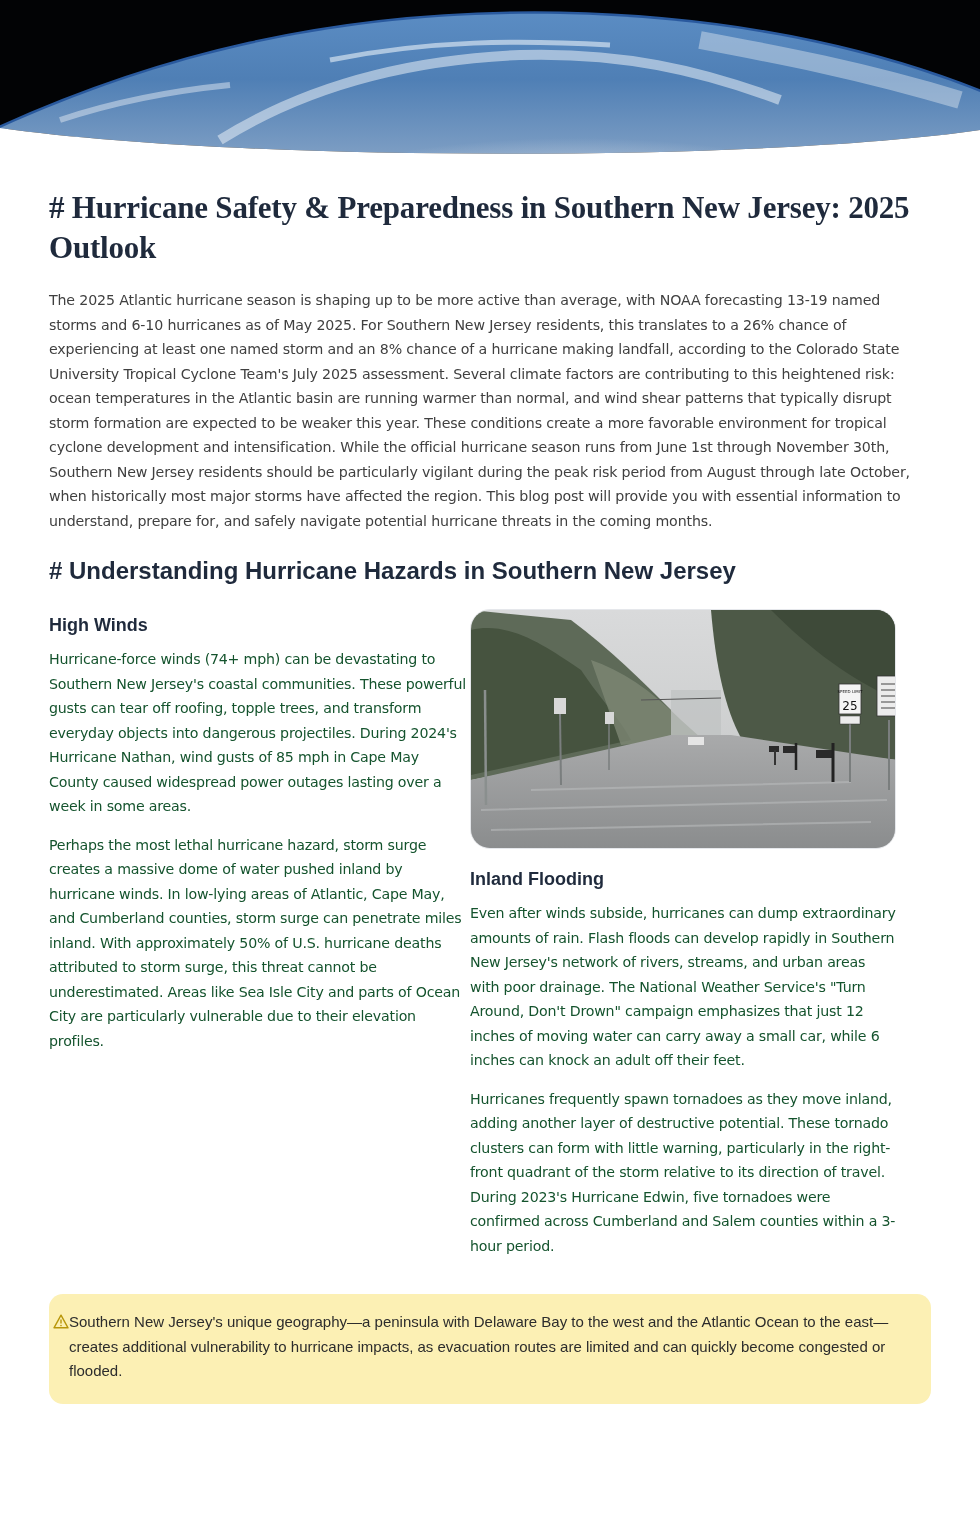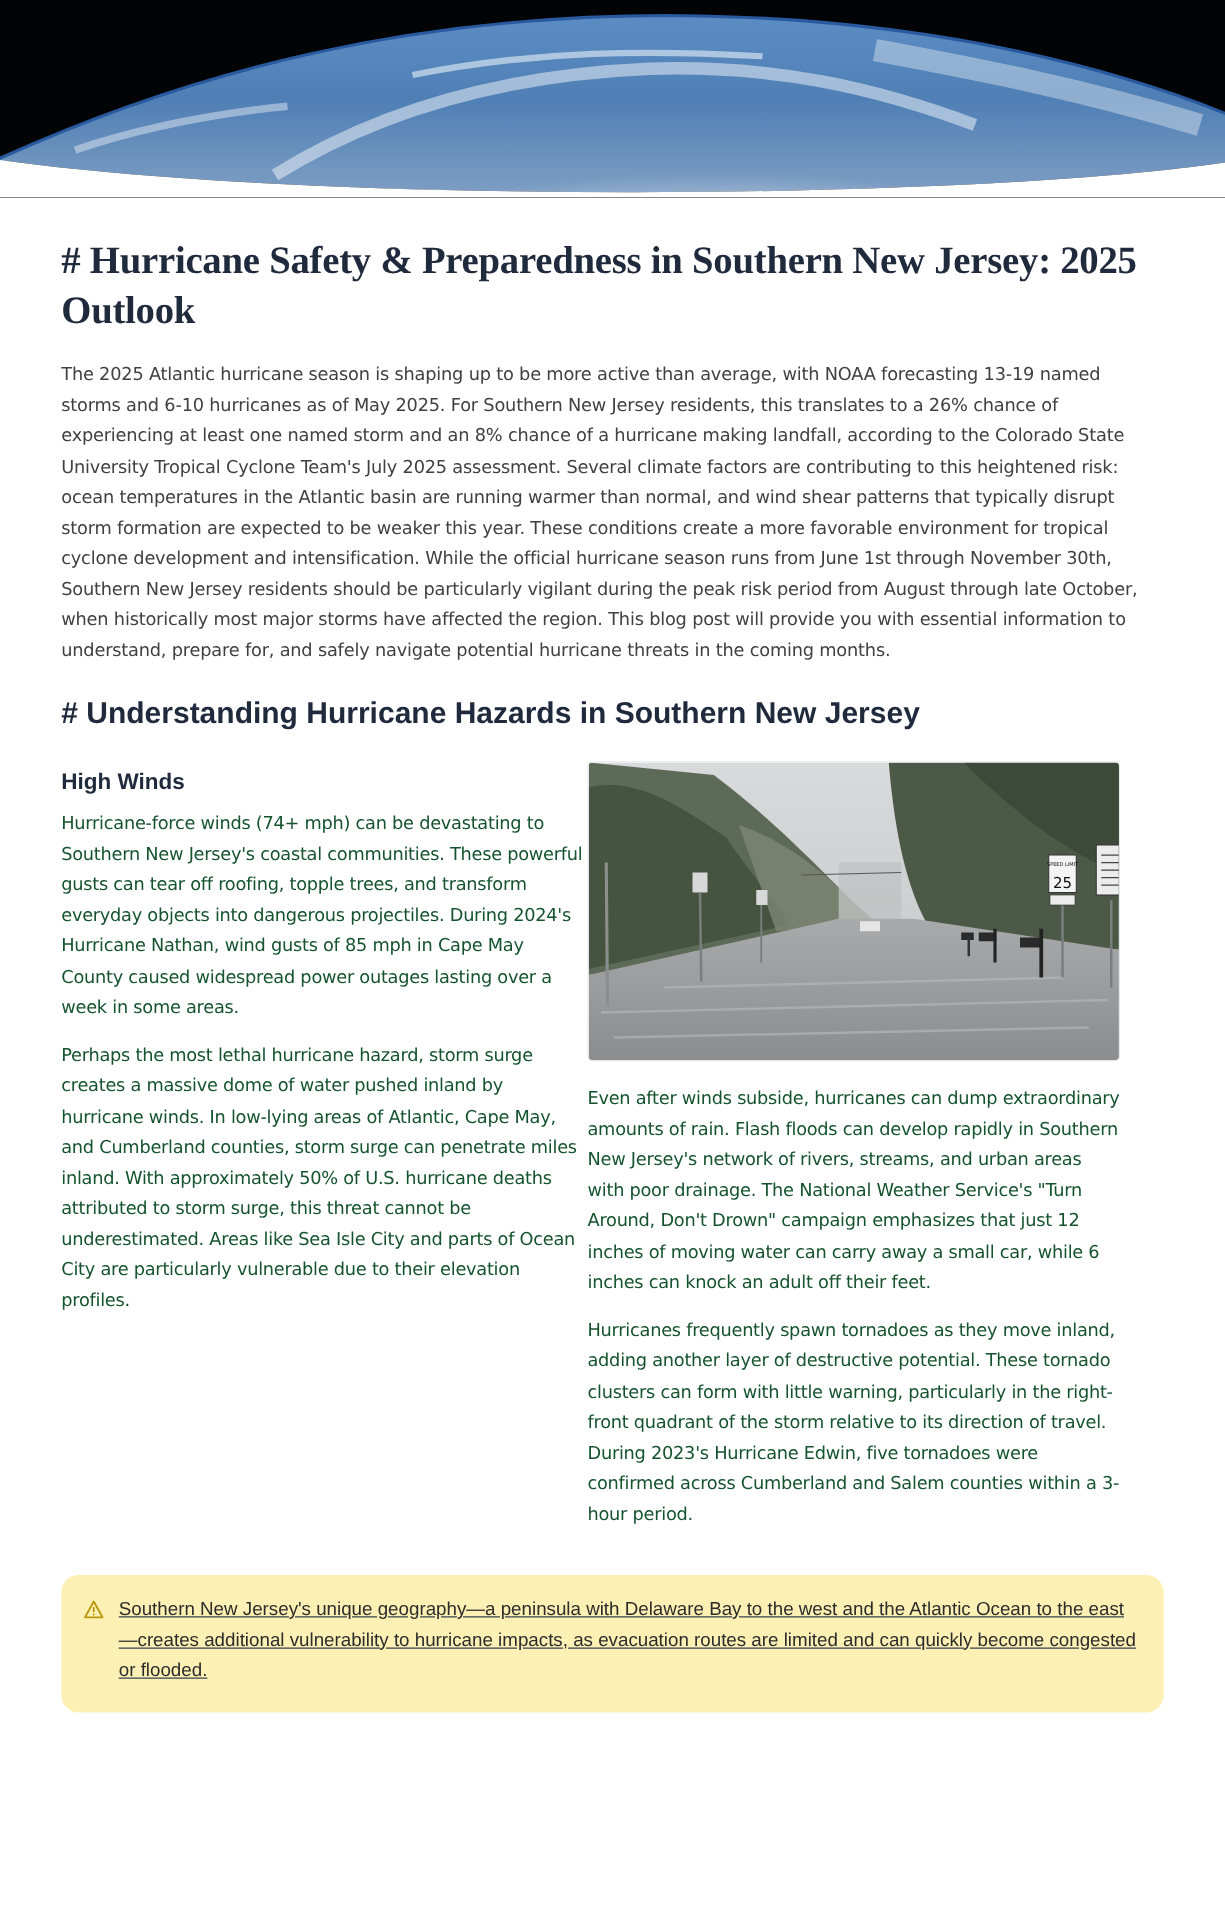--- a/index.html
+++ b/index.html
@@ -50,29 +50,29 @@
   p.body {
     font-family: "DejaVu Sans", sans-serif;
     font-size: 14.2px;
     line-height: 24.5px;
     color: #14532d;
     margin-bottom: 14px;
     letter-spacing: -0.2px;
   }
   .col.left h3.sub:first-child { margin-top: 4px; }
   .photo {
-    width: 426px; height: 240px; border-radius: 4px; overflow: hidden;
+    width: 426px; height: 240px; border-radius: 20px; overflow: hidden;
     border: 1px solid #e5e7eb; margin-bottom: 18px;
   }
   .callout {
     margin-top: 22px;
     background: #fcf0b4;
     border-radius: 14px;
-    padding: 16px 20px 20px 18px;
-    display: flex; gap: 12px; text-decoration: underline;
+    padding: 16px 20px 20px 4px;
+    display: flex; 
   }
   .callout .warn { width: 16px; flex: 0 0 16px; margin-top: 4px; }
   .callout p {
     font-family: "Liberation Sans", sans-serif;
     font-size: 15px; line-height: 24.5px; color: #2c2c2c;
   }
 </style>
 </head>
 <body>
 
@@ -164,20 +164,21 @@
           <line x1="418" y1="110" x2="418" y2="180" stroke="#7a7e7e" stroke-width="2"></line>
           <rect x="406" y="66" width="24" height="40" fill="#ececec" stroke="#333" stroke-width="0.8"></rect>
           <line x1="410" y1="74" x2="426" y2="74" stroke="#444" stroke-width="1"></line>
           <line x1="410" y1="80" x2="426" y2="80" stroke="#444" stroke-width="1"></line>
           <line x1="410" y1="86" x2="426" y2="86" stroke="#444" stroke-width="1"></line>
           <line x1="410" y1="92" x2="426" y2="92" stroke="#444" stroke-width="1"></line>
           <line x1="410" y1="98" x2="426" y2="98" stroke="#444" stroke-width="1"></line>
         </svg>
       </div>
 
+      <h3 class="sub">Inland Flooding</h3>
       <p class="body">Even after winds subside, hurricanes can dump extraordinary amounts of rain. Flash floods can develop rapidly in Southern New Jersey's network of rivers, streams, and urban areas with poor drainage. The National Weather Service's "Turn Around, Don't Drown" campaign emphasizes that just 12 inches of moving water can carry away a small car, while 6 inches can knock an adult off their feet.</p>
 
       <p class="body">Hurricanes frequently spawn tornadoes as they move inland, adding another layer of destructive potential. These tornado clusters can form with little warning, particularly in the right-front quadrant of the storm relative to its direction of travel. During 2023's Hurricane Edwin, five tornadoes were confirmed across Cumberland and Salem counties within a 3-hour period.</p>
     </div>
   </div>
 
   <div class="callout">
     <span class="warn">
       <svg width="16" height="15" viewBox="0 0 16 15">
         <path d="M8,1.2 L15,13.8 L1,13.8 Z" fill="none" stroke="#b8960a" stroke-width="1.4" stroke-linejoin="round"></path>

